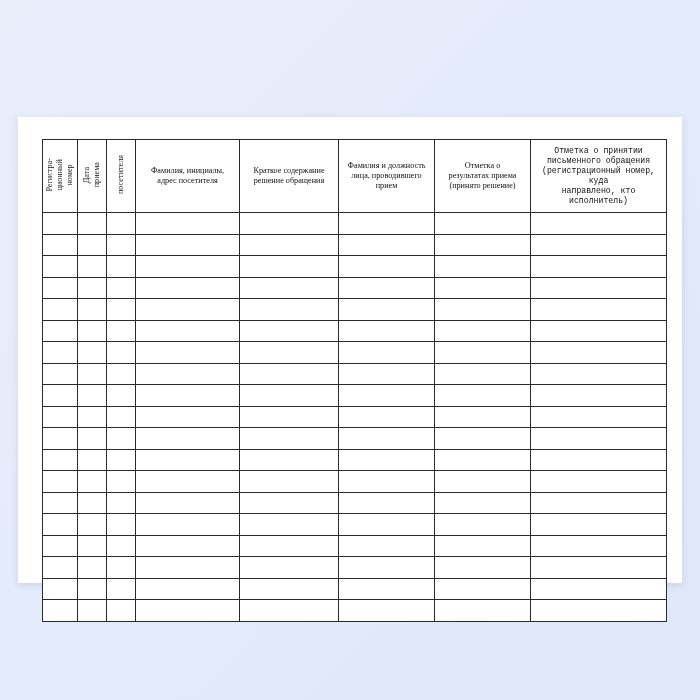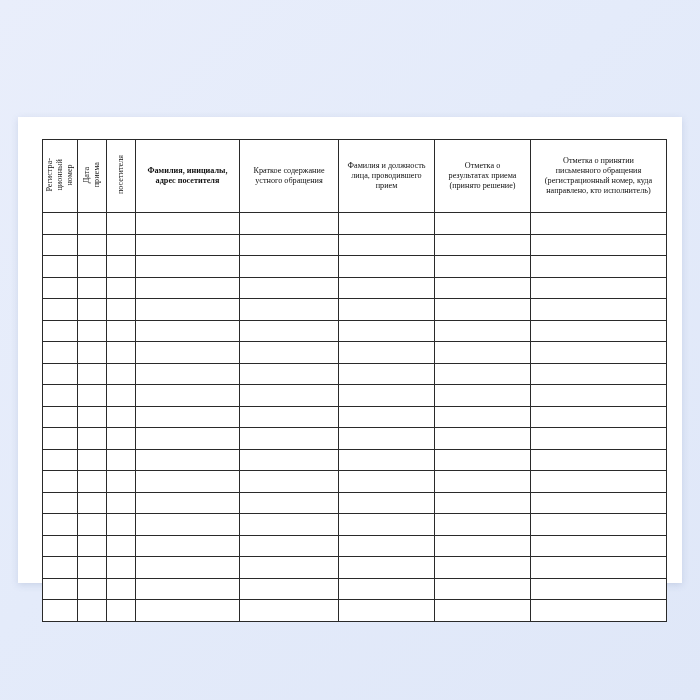--- a/index.html
+++ b/index.html
@@ -67,25 +67,25 @@
     font-size: 8.2px;
     white-space: pre-line;
     max-height: 68px;
   }
   tbody td {
     height: 20.5px;
   }
   .c1 { width: 34px; }
   .c2 { width: 28px; }
   .c3 { width: 28px; }
-  .c4 { width: 103px; font-weight: bold; }
+  .c4 { width: 103px; }
   .c5 { width: 98px; }
   .c6 { width: 95px; }
   .c7 { width: 95px; text-align: center; }
-  .c8 { width: 135px; }
+  .c8 { width: 135px; font-family: Liberation Mono, monospace; }
   .hdr-text {
     display: block;
     white-space: pre-line;
   }
 </style>
 </head>
 <body>
 
 <div class="scene">
   <div class="paper">
@@ -104,21 +104,21 @@
             </th>
             <th class="c3 vert-head">
               <span class="vert-inner">посетителя</span>
             </th>
             <th class="c4">
               <span class="hdr-text">Фамилия, инициалы,
 адрес посетителя</span>
             </th>
             <th class="c5">
               <span class="hdr-text">Краткое содержание
-устного  обращения</span>
+решение  обращения</span>
             </th>
             <th class="c6">
               <span class="hdr-text">Фамилия и должность
 лица, проводившего
 прием</span>
             </th>
             <th class="c7">
               <span class="hdr-text">Отметка о
 результатах приема
 (принято решение)</span>

